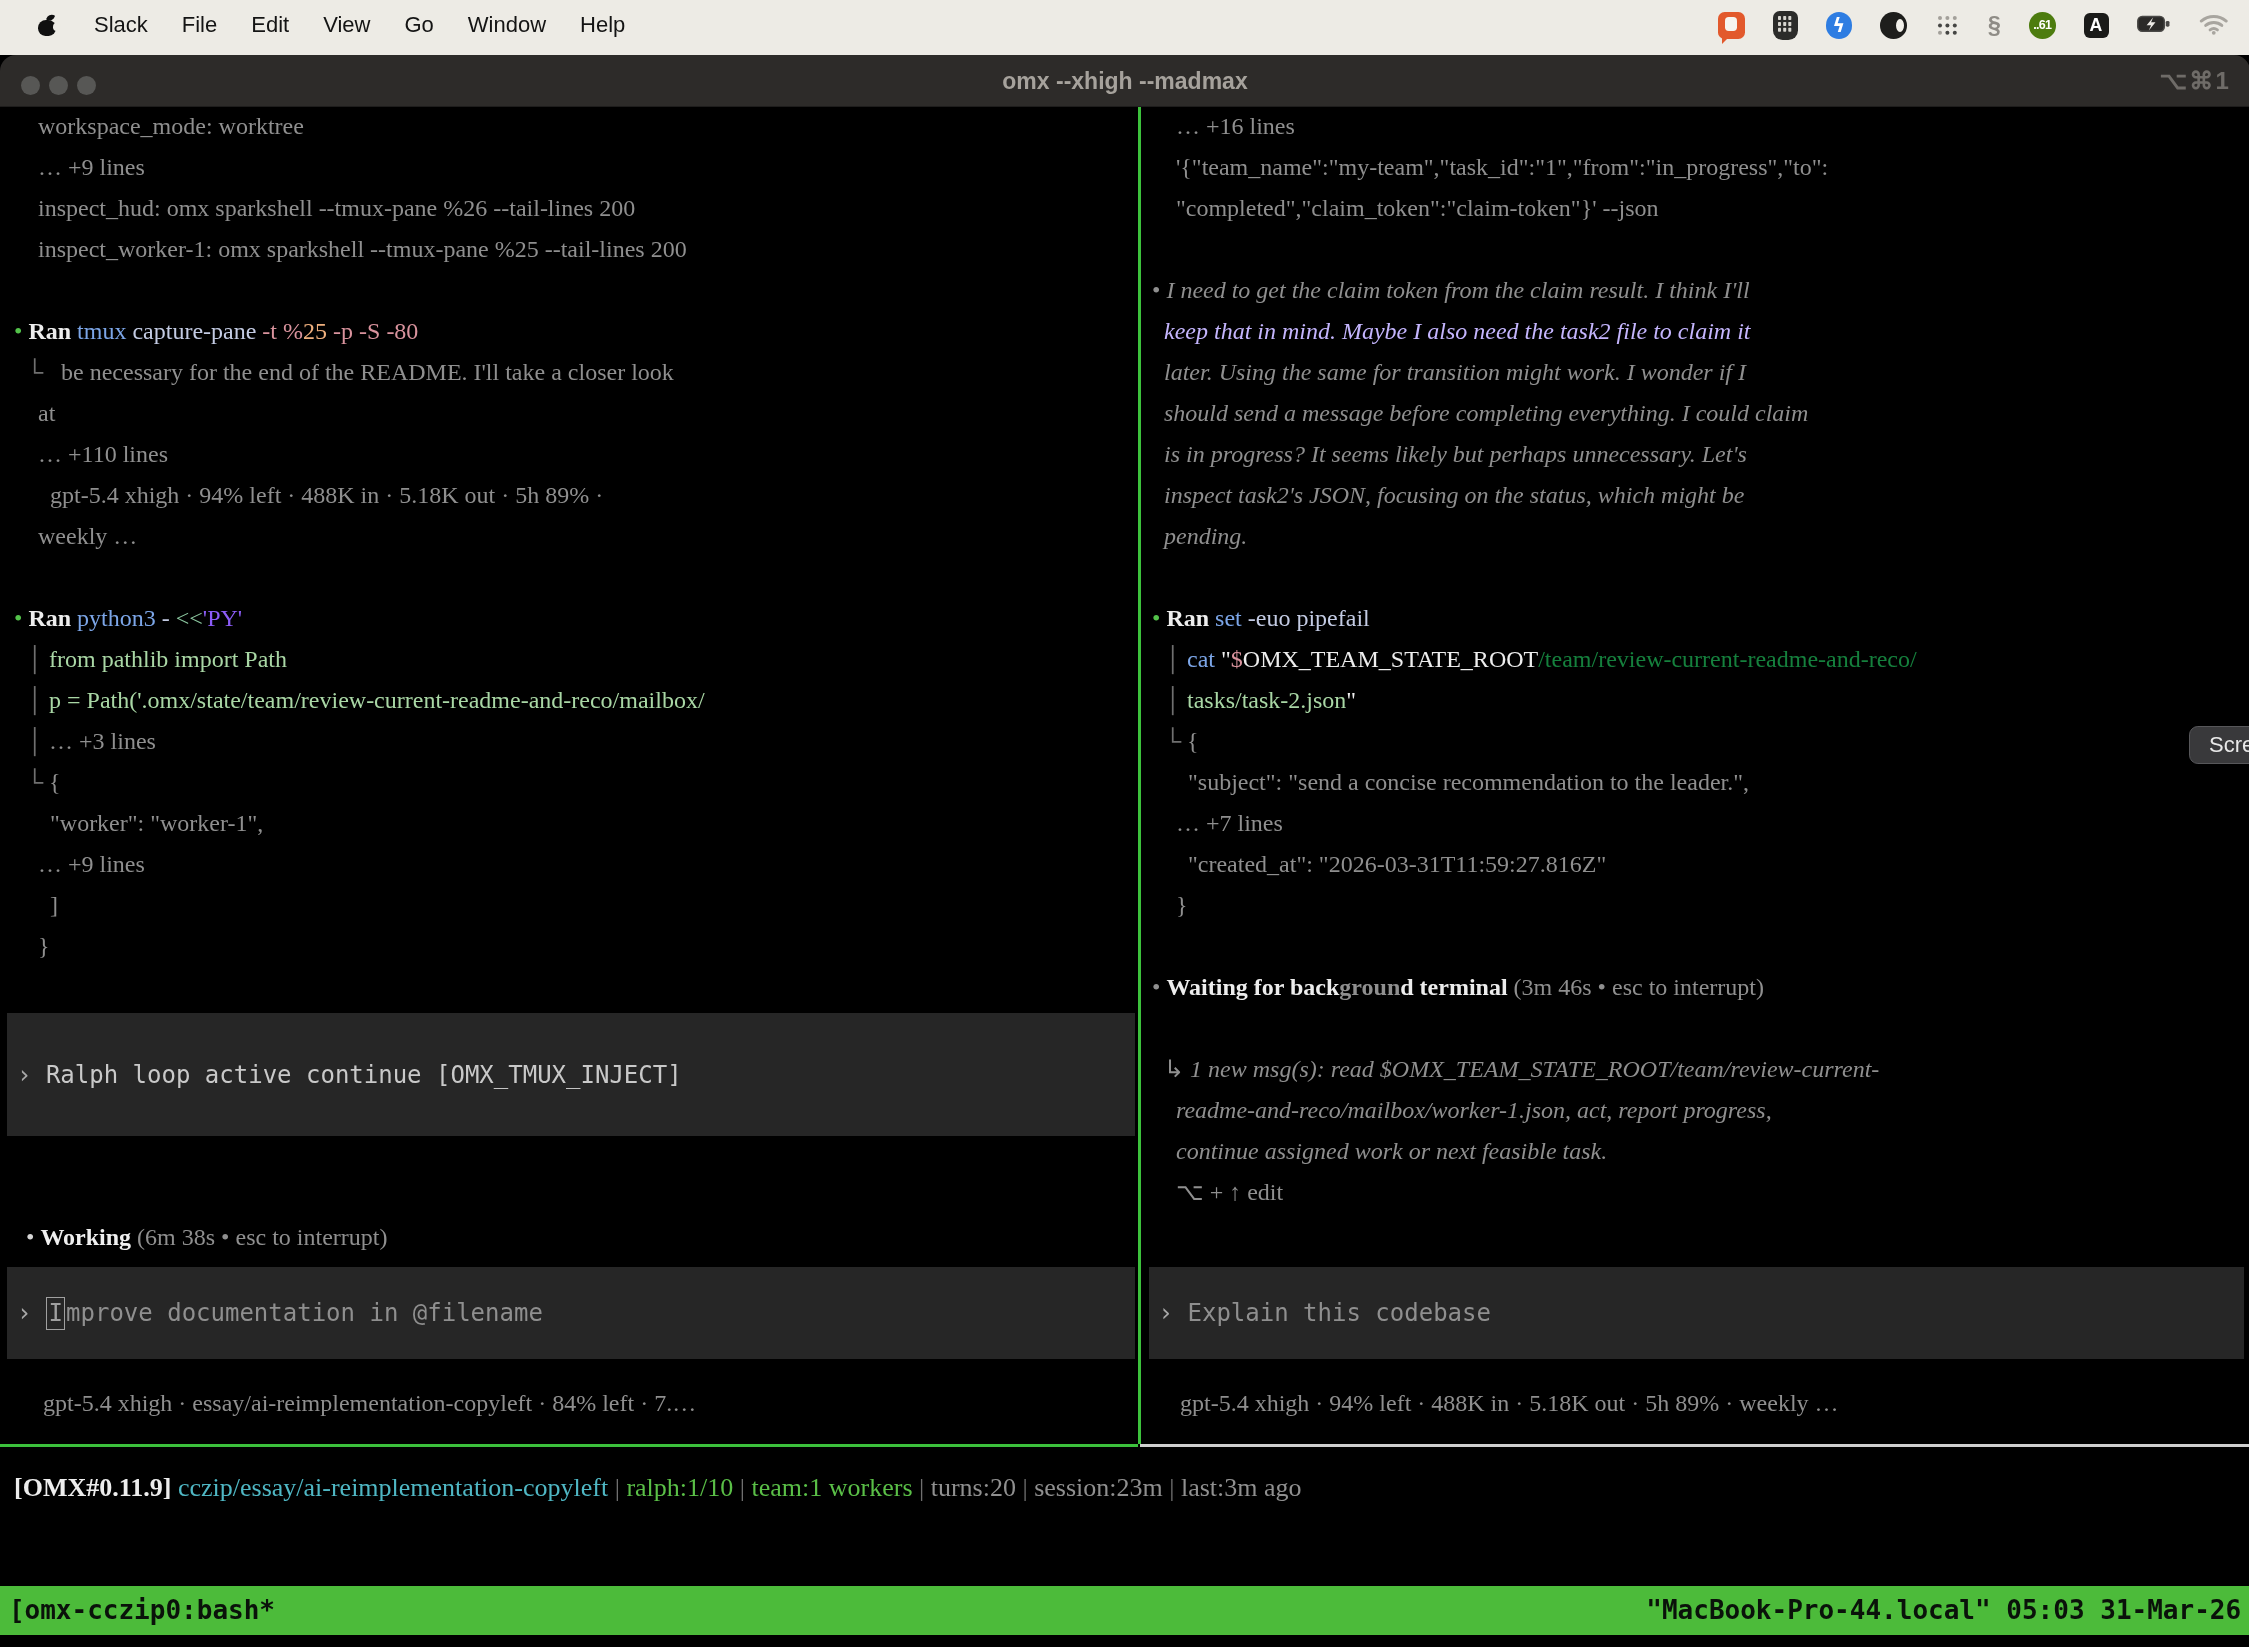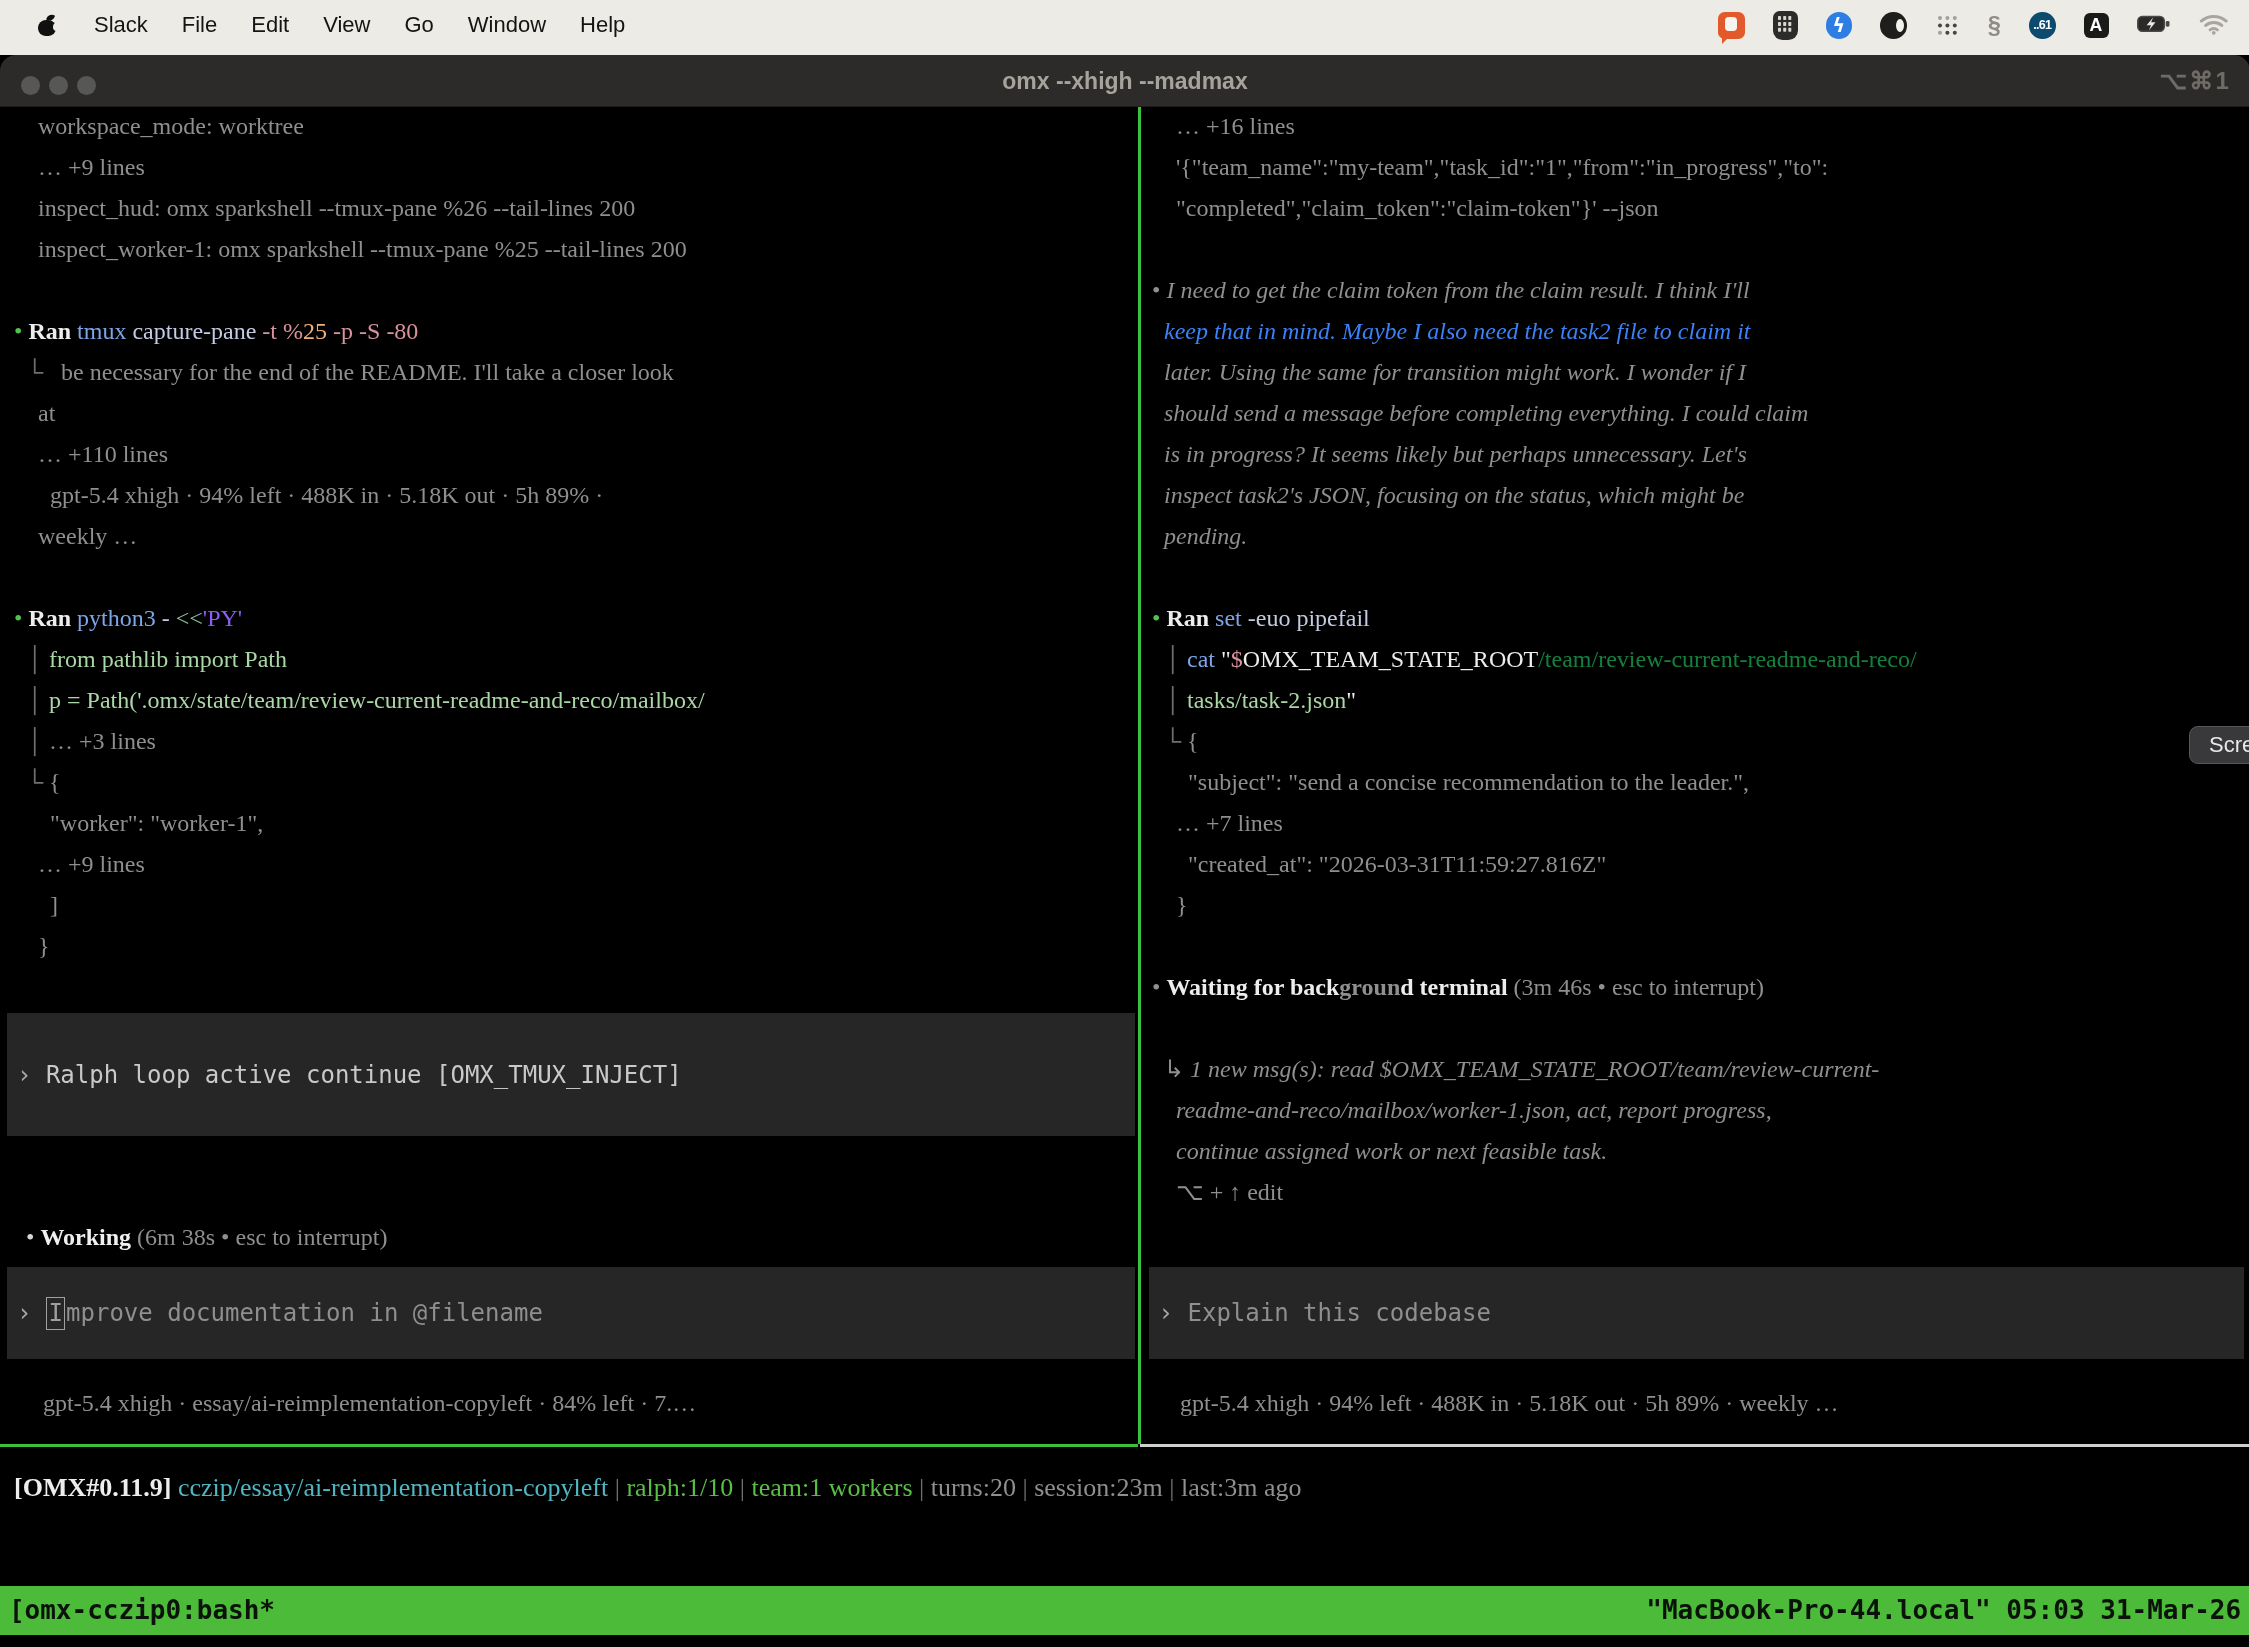--- a/index.html
+++ b/index.html
@@ -19,21 +19,21 @@
 .icon-chat::before{content:"";position:absolute;left:6.6px;top:5.2px;width:12.5px;height:14px;background:#f6f4ef;border-radius:3.7px}
 .icon-chat::after{content:"";position:absolute;left:4.4px;bottom:-5.2px;border:4.4px solid transparent;border-top-color:#e2592c;border-left-color:#e2592c}
 .icon-shield{width:25px;height:29.5px;background:#2c2c2a;border-radius:6.6px 6.6px 9.6px 9.6px;position:relative}
 .icon-shield::before{content:"";position:absolute;left:5.2px;top:5.9px;width:3.7px;height:3.7px;border-radius:0.7px;background:#d8d6d0;box-shadow:5.2px 0 #d8d6d0,10.3px 0 #d8d6d0,0 5.9px #d8d6d0,5.2px 5.9px #d8d6d0,10.3px 5.9px #d8d6d0,0 11.8px #d8d6d0,5.2px 11.8px #d8d6d0,10.3px 11.8px #d8d6d0}
 .icon-bolt{width:26.6px;height:26.6px;border-radius:50%;background:#2e7de2;color:#fff;text-align:center;font:bold 19px/26.6px "DejaVu Sans",sans-serif}
 .icon-crescent{width:26.6px;height:26.6px;border-radius:50%;background:#1e1e1c;position:relative}
 .icon-crescent::after{content:"";position:absolute;right:3px;top:6.6px;width:8px;height:13.3px;background:#f2f0ea;border-radius:50%}
 .icon-dots{width:25px;height:25px;position:relative}
 .icon-dots::before{content:"";position:absolute;left:3px;top:3px;width:4.4px;height:4.4px;border-radius:50%;background:#a3a09a;box-shadow:7.4px 0 #a3a09a,14.8px 0 #a3a09a,0 7.4px #454543,7.4px 7.4px #454543,14.8px 7.4px #454543,0 14.8px #a3a09a,7.4px 14.8px #454543,14.8px 14.8px #454543}
 .icon-squiggle{font-size:23.6px;color:#8f8c86;font-weight:bold}
-.icon-badge61{min-width:26.6px;height:26.6px;border-radius:50%;background:#0c4a6e;color:#fff;font:bold 12.5px/26.6px "Liberation Sans",sans-serif;text-align:center;letter-spacing:-0.7px;padding:0 1.5px}
+.icon-badge61{min-width:26.6px;height:26.6px;border-radius:50%;background:#4d7c0f;color:#fff;font:bold 12.5px/26.6px "Liberation Sans",sans-serif;text-align:center;letter-spacing:-0.7px;padding:0 1.5px}
 .icon-a{width:25px;height:25px;border-radius:5.9px;background:#1b1b19;color:#fff;font:bold 17.7px/25px "Liberation Sans",sans-serif;text-align:center}
 
 
 #titlebar{position:absolute;left:0;top:55px;width:2250px;height:52px;background:#2d2b29;border-radius:16px 16px 0 0;z-index:4;border-bottom:1.5px solid #1e1d1c}
 .tl-btn{position:absolute;top:21.4px;width:19px;height:19px;border-radius:50%;background:#575755}
 #win-title{position:absolute;left:0;right:0;top:0;height:52px;line-height:52px;text-align:center;color:#a6a29c;font-weight:bold;font-size:23px}
 #win-shortcut{position:absolute;right:19px;top:0;height:52px;line-height:52px;color:#6f6c68;font-weight:bold;font-size:24px;letter-spacing:2.2px}
 
 
 #terminal{position:absolute;left:0;top:106px;width:2250px;height:1541px;background:#000}
@@ -139,21 +139,21 @@
     <div class="tl"><span style="color: rgb(143, 143, 143);">    … +9 lines</span></div>
     <div class="tl"><span style="color: rgb(143, 143, 143);">      ]</span></div>
     <div class="tl"><span style="color: rgb(143, 143, 143);">    }</span></div>
   </div>
 <div id="right-lines">
     <div class="tl"><span style="color: rgb(143, 143, 143);">    … +16 lines</span></div>
     <div class="tl"><span style="color: rgb(143, 143, 143);">    '{"team_name":"my-team","task_id":"1","from":"in_progress","to":</span></div>
     <div class="tl"><span style="color: rgb(143, 143, 143);">    "completed","claim_token":"claim-token"}' --json</span></div>
     <div class="tl"></div>
     <div class="tl"><span style="color: rgb(143, 143, 143);">• </span><span style="color: rgb(143, 143, 143); font-style: italic;">I need to get the claim token from the claim result. I think I'll</span></div>
-    <div class="tl"><span style="color: #3b82f6; font-style: italic;">  keep that in mind. Maybe I also need the task2 file to claim it</span></div>
+    <div class="tl"><span style="color: #c4b5fd; font-style: italic;">  keep that in mind. Maybe I also need the task2 file to claim it</span></div>
     <div class="tl"><span style="color: rgb(143, 143, 143); font-style: italic;">  later. Using the same for transition might work. I wonder if I</span></div>
     <div class="tl"><span style="color: rgb(143, 143, 143); font-style: italic;">  should send a message before completing everything. I could claim</span></div>
     <div class="tl"><span style="color: rgb(143, 143, 143); font-style: italic;">  is in progress? It seems likely but perhaps unnecessary. Let's</span></div>
     <div class="tl"><span style="color: rgb(143, 143, 143); font-style: italic;">  inspect task2's JSON, focusing on the status, which might be</span></div>
     <div class="tl"><span style="color: rgb(143, 143, 143); font-style: italic;">  pending.</span></div>
     <div class="tl"></div>
     <div class="tl"><span style="color: rgb(83, 194, 74);">• </span><span style="color: rgb(237, 237, 237); font-weight: bold;">Ran </span><span style="color: rgb(124, 166, 232);">set </span><span style="color: rgb(195, 203, 227);">-euo pipefail</span></div>
     <div class="tl"><span style="color: rgb(111, 111, 111);">  │ </span><span style="color: rgb(124, 166, 232);">cat </span><span style="color: rgb(237, 237, 237);">"</span><span style="color: rgb(217, 147, 157);">$</span><span style="color: rgb(237, 237, 237);">OMX_TEAM_STATE_ROOT</span><span style="color: #15803d;">/team/review-current-readme-and-reco/</span></div>
     <div class="tl"><span style="color: rgb(111, 111, 111);">  │ </span><span style="color: rgb(169, 215, 165);">tasks/task-2.json</span><span style="color: rgb(237, 237, 237);">"</span></div>
     <div class="tl"><span style="color: rgb(111, 111, 111);">  └ </span><span style="color: rgb(143, 143, 143);">{</span></div>

